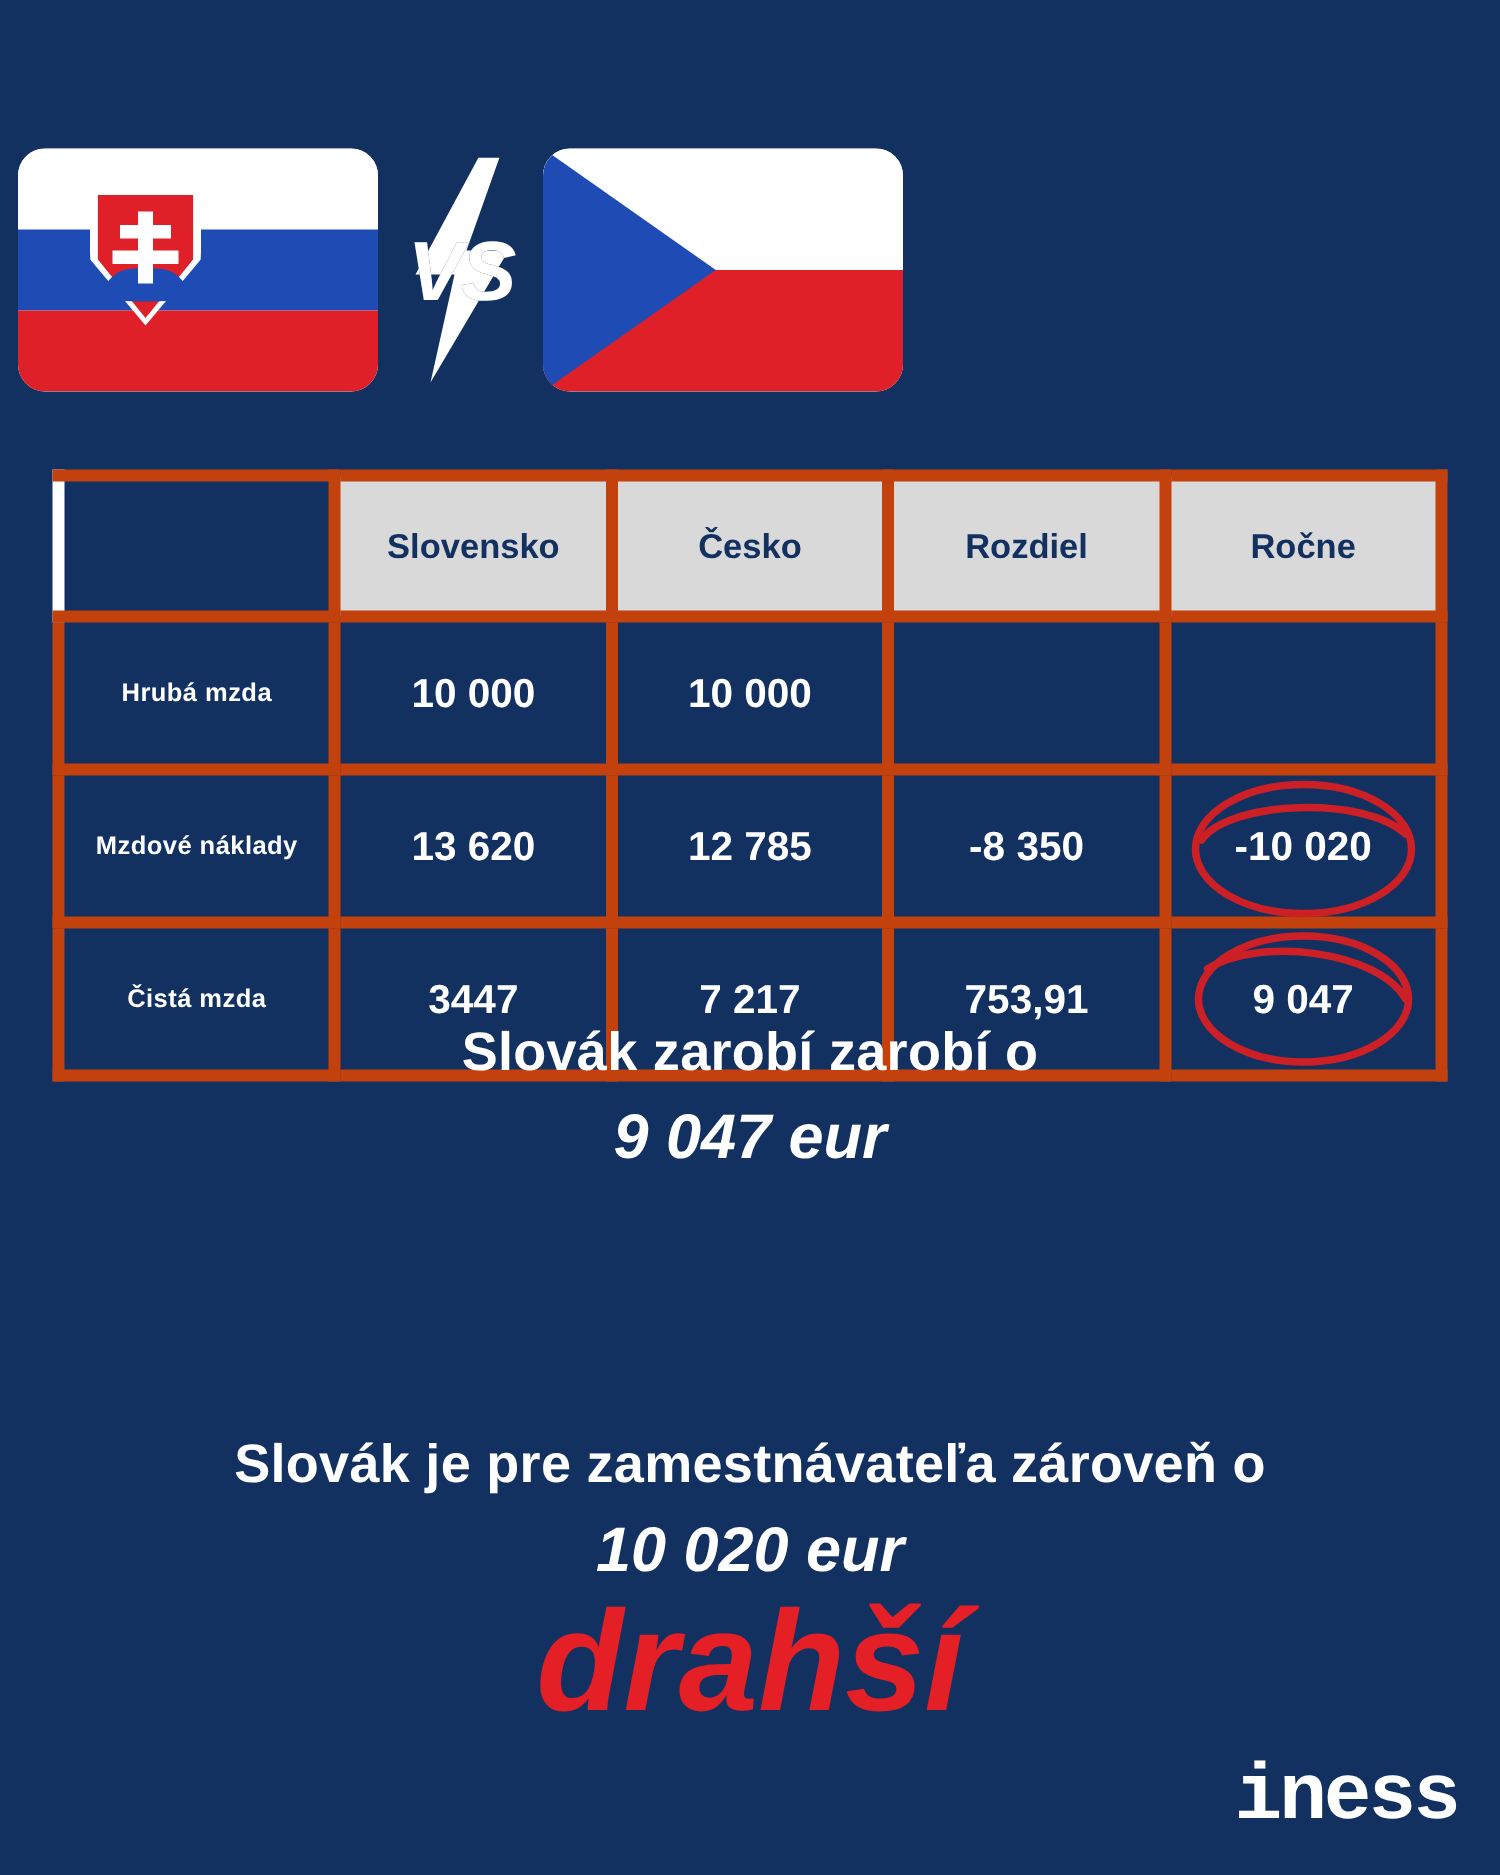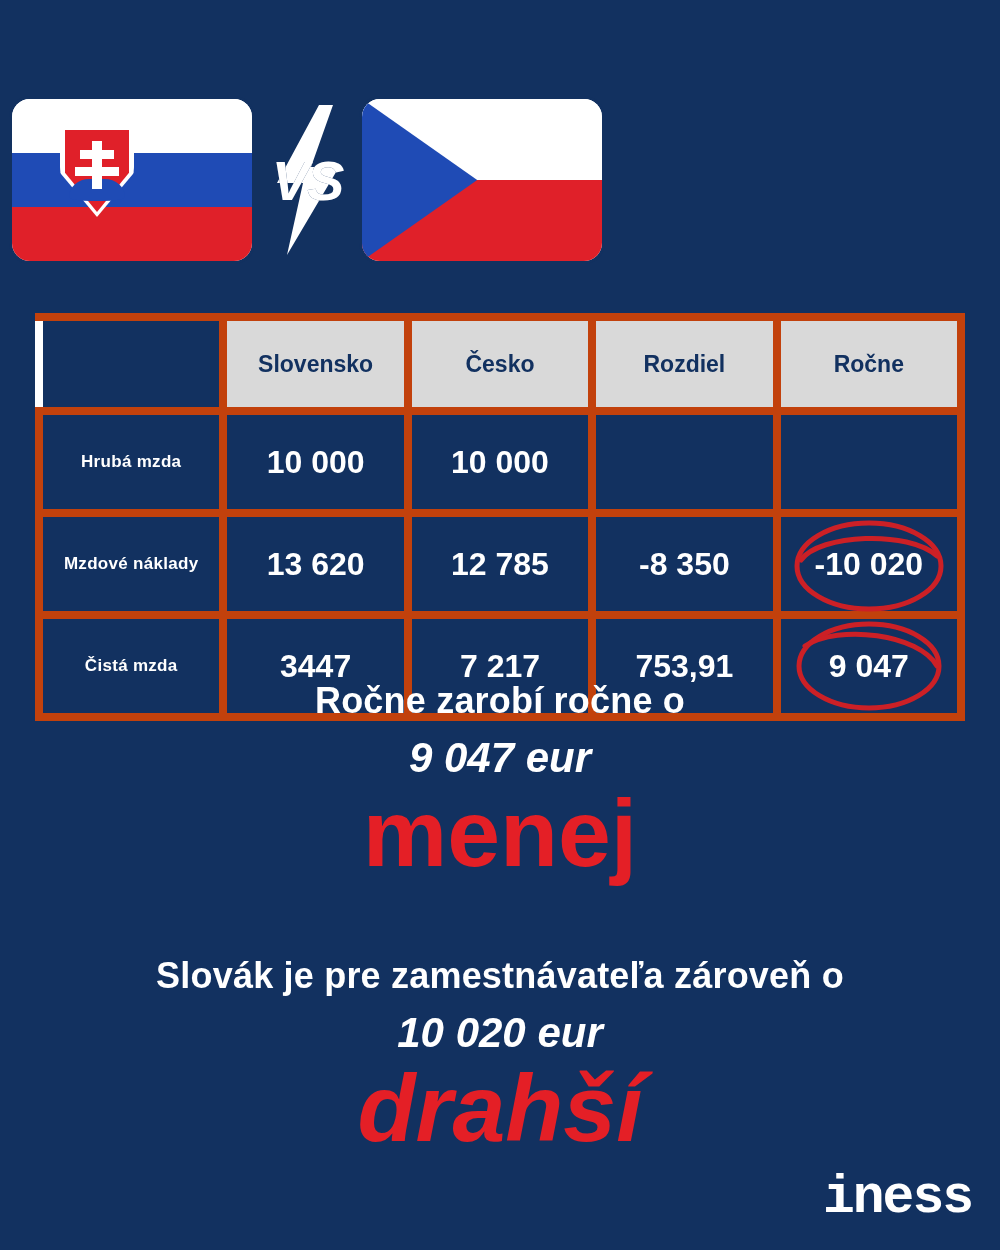--- a/index.html
+++ b/index.html
@@ -165,21 +165,21 @@
     border-left-color: #ffffff;
   }
   table.compare tbody td.rowlabel {
     font-size: 17px;
     font-weight: bold;
     letter-spacing: 0.3px;
     line-height: 1.25;
     width: 168px;
   }
   table.compare tbody td {
-    font-size: 32px;
+    font-size: 27px;
     font-weight: bold;
     height: 92px;
   }
   .cell-circled {
     position: relative;
     margin-top: 16px;
   }
   .circle-mark {
     position: absolute;
     left: 50%;
@@ -310,23 +310,22 @@
           </svg>
           <span>9 047</span>
         </td>
       </tr>
 
     </tbody>
   </table>
 </div>
 
 <div class="statement" id="statement-1">
-  <div class="st-line1">Ročne zarobí ročne o</div>
+  <div class="st-line1">Slovák zarobí zarobí o</div>
   <div class="st-line2">9 047 eur</div>
-  <div class="st-line3">menej</div>
 </div>
 
 <div class="statement" id="statement-2">
   <div class="st-line1">Slovák je pre zamestnávateľa zároveň o</div>
   <div class="st-line2">10 020 eur</div>
   <div class="st-line3">drahší</div>
 </div>
 
 <div class="logo">iness</div>
 

